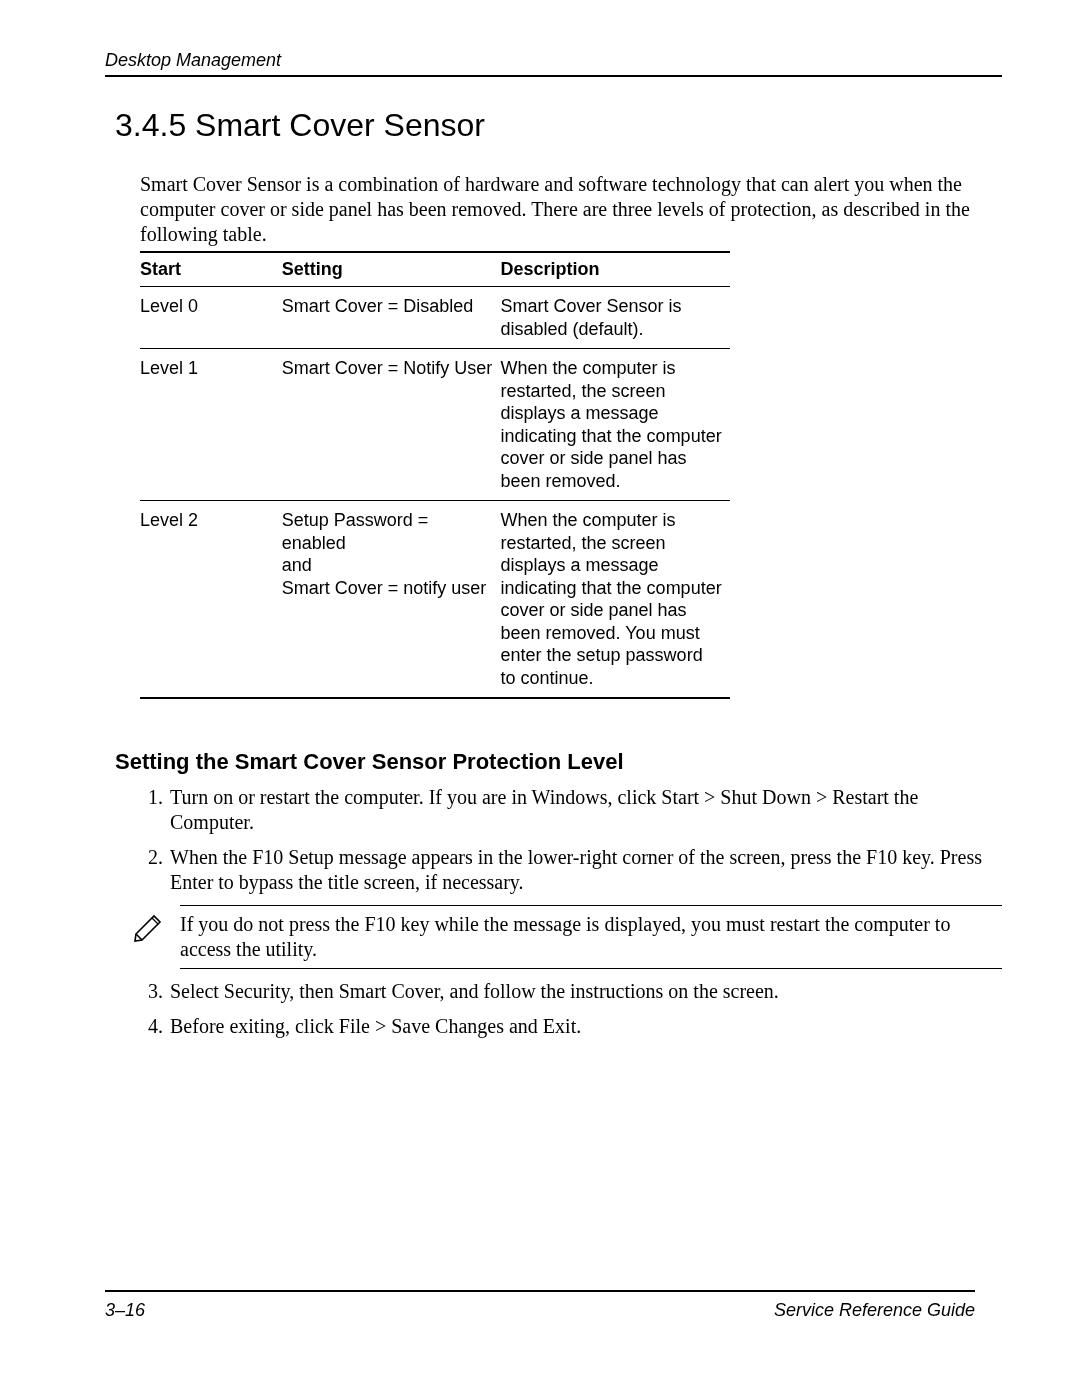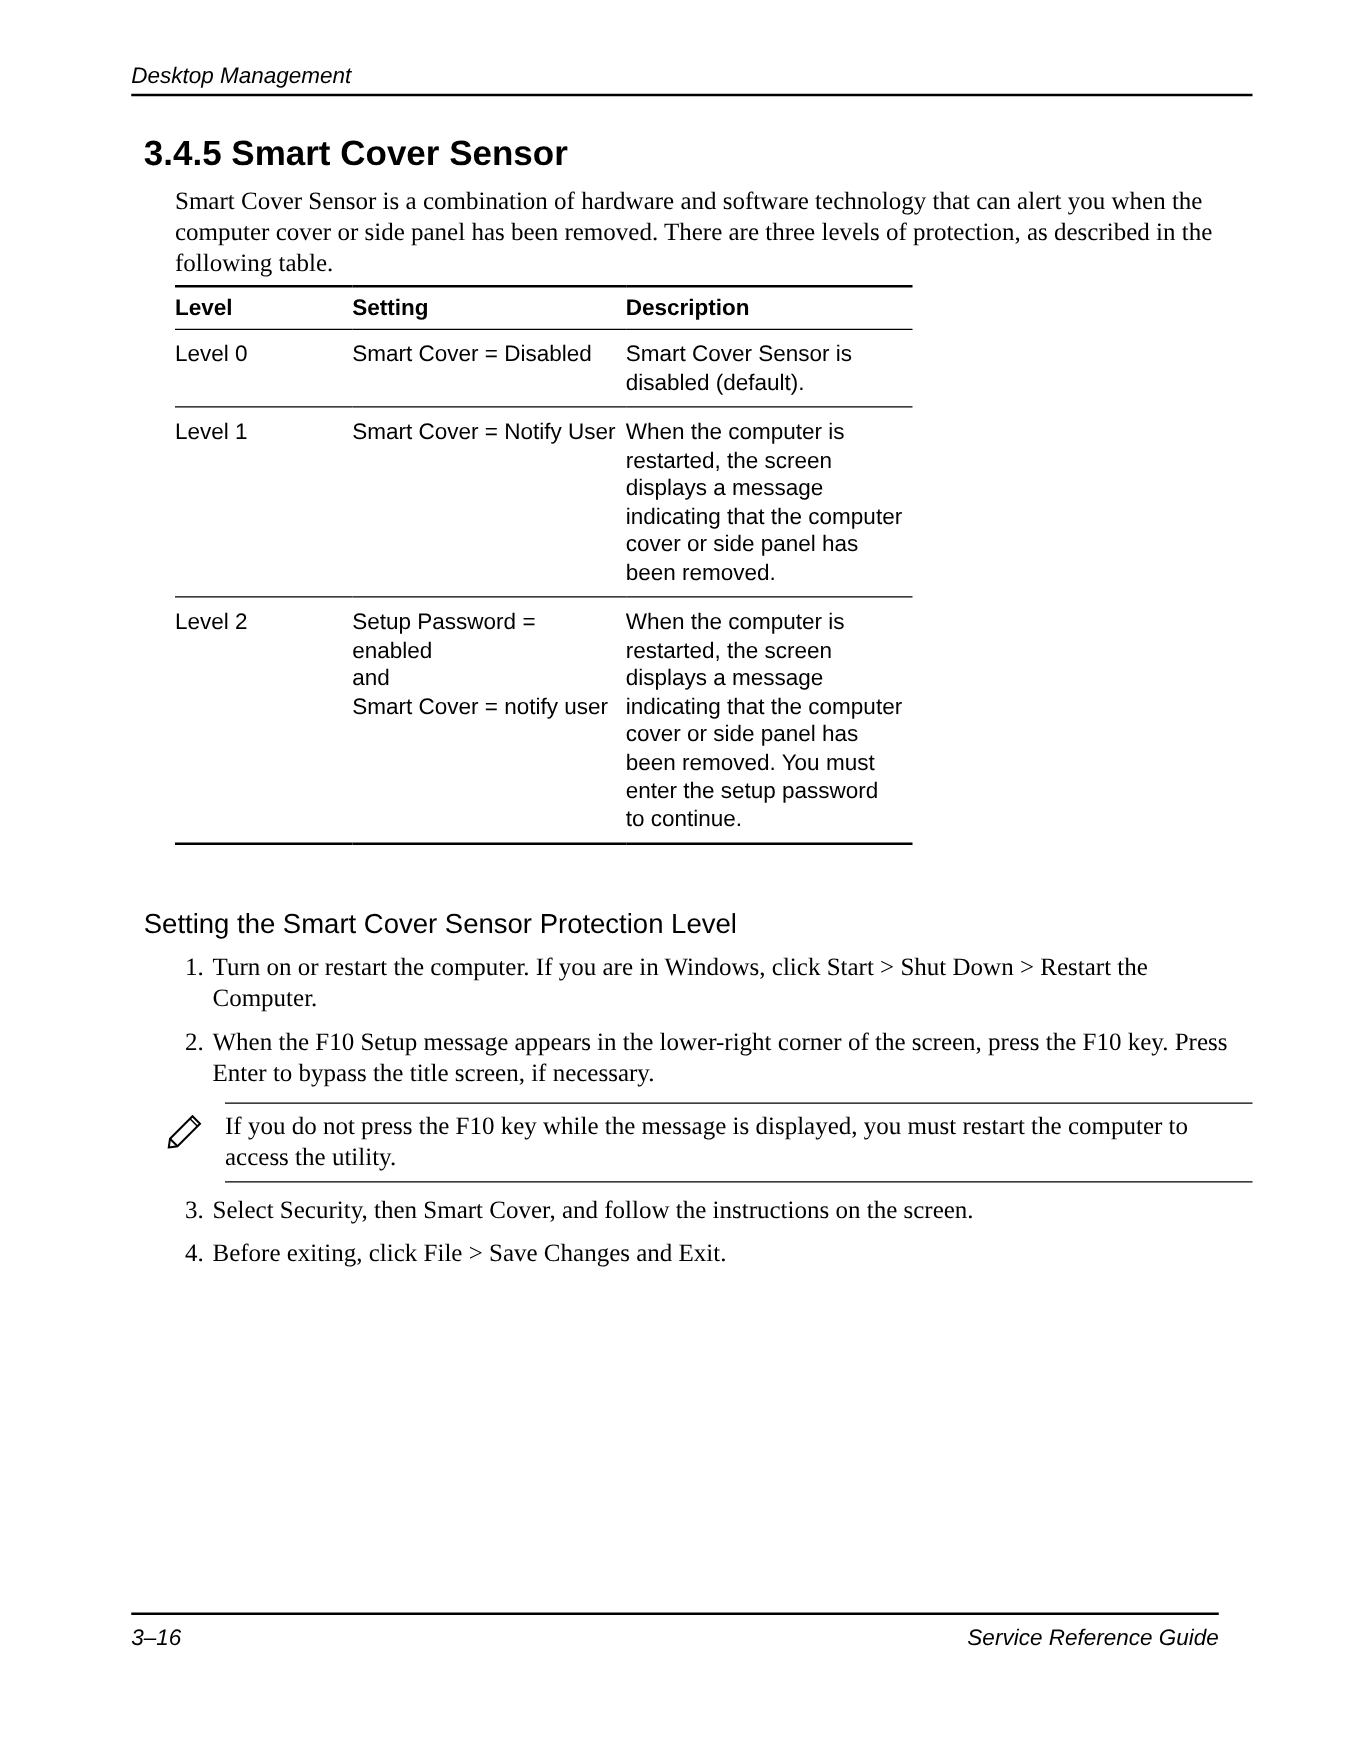--- a/index.html
+++ b/index.html
@@ -23,23 +23,23 @@
     font-family: "Futura", "Century Gothic", "Trebuchet MS", Arial, sans-serif;
     margin-bottom: 4px;
   }
   .head-rule {
     border: none;
     border-top: 2px solid #000;
     margin: 0 0 30px 0;
   }
   .section-heading {
     font-family: "Futura", "Century Gothic", "Trebuchet MS", Arial, sans-serif;
-    font-weight: bold;
-    font-size: 28px;
-    margin: 10px 0 10px 10px;
+    font-weight: normal;
+    font-size: 32px;
+    margin: 10px 0 28px 10px;
   }
   .body-indent {
     margin-left: 35px;
     margin-right: 0;
   }
   .body-para {
     font-size: 20px;
     line-height: 1.25;
     margin: 0 0 4px 0;
   }
@@ -72,21 +72,21 @@
     line-height: 1.25;
   }
   table.levels tr.lastrow td {
     border-bottom: 2px solid #000;
   }
   .col-level { width: 140px; }
   .col-setting { width: 220px; }
   .col-desc { width: 230px; }
   .sub-heading {
     font-family: "Futura", "Century Gothic", "Trebuchet MS", Arial, sans-serif;
-    font-weight: normal;
+    font-weight: bold;
     font-size: 22px;
     margin: 50px 0 10px 10px;
   }
   ol.steps {
     font-size: 20px;
     line-height: 1.25;
     margin: 8px 0 0 0;
     padding-left: 28px;
   }
   ol.steps li {
@@ -141,21 +141,21 @@
 
   <div class="section-heading">3.4.5 Smart Cover Sensor</div>
 
   <div class="body-indent">
     <p class="body-para">Smart Cover Sensor is a combination of hardware and software technology that can alert you when the computer cover or side panel has been removed. There are three levels of protection, as described in the following table.</p>
 
 
     <table class="levels">
       <thead>
         <tr>
-          <th class="col-level">Level</th>
+          <th class="col-level">Start</th>
           <th class="col-setting">Setting</th>
           <th class="col-desc">Description</th>
         </tr>
       </thead>
       <tbody>
         <tr>
           <td>Level 0</td>
           <td class="setting-multi">Smart Cover = Disabled</td>
           <td>Smart Cover Sensor is disabled (default).</td>
         </tr>

